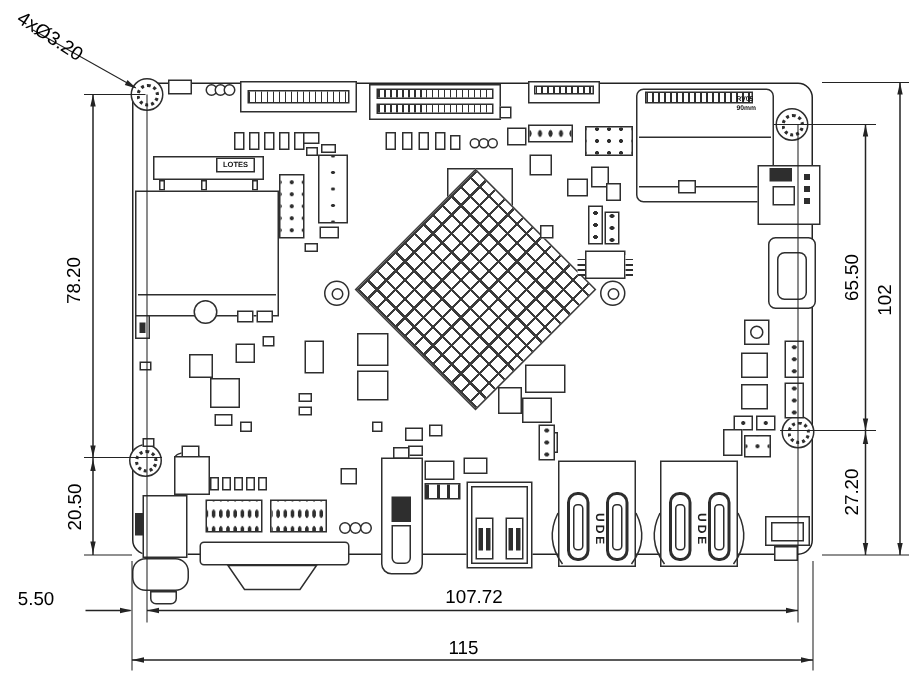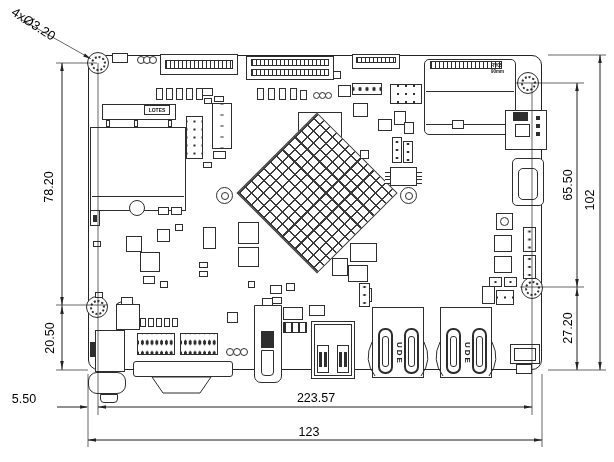--- a/index.html
+++ b/index.html
@@ -290,19 +290,19 @@
         <path d="M424,342 q9,18 -3,34"></path>
       <path d="M440,342 q-9,18 3,34"></path>
         <path d="M492,342 q9,18 -3,34"></path>
     </g>
   </svg>
 
   <div class="callout">4xØ3.20</div>
   <div class="dim rot" style="left:25px;top:180px;width:48px">78.20</div>
   <div class="dim rot" style="left:26px;top:331px;width:48px">20.50</div>
   <div class="dim" style="left:5px;top:392px;width:38px">5.50</div>
-  <div class="dim" style="left:284px;top:391px;width:64px">223.57</div>
-  <div class="dim" style="left:289px;top:425px;width:40px">123</div>
+  <div class="dim" style="left:284px;top:391px;width:64px">107.72</div>
+  <div class="dim" style="left:289px;top:425px;width:40px">115</div>
   <div class="dim rot" style="left:544px;top:178px;width:48px">65.50</div>
   <div class="dim rot" style="left:572px;top:193px;width:36px">102</div>
   <div class="dim rot" style="left:544px;top:321px;width:48px">27.20</div>
 
 </div>
 
 </body></html>

